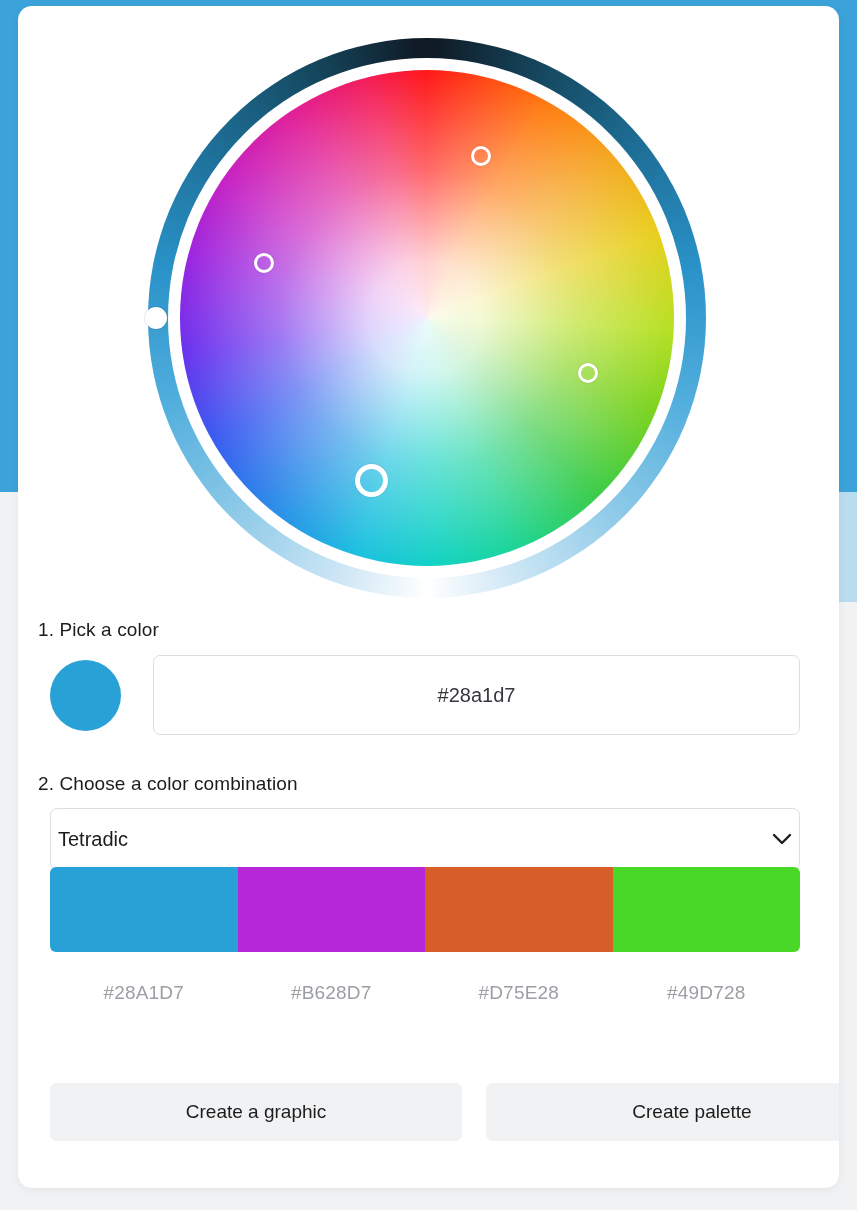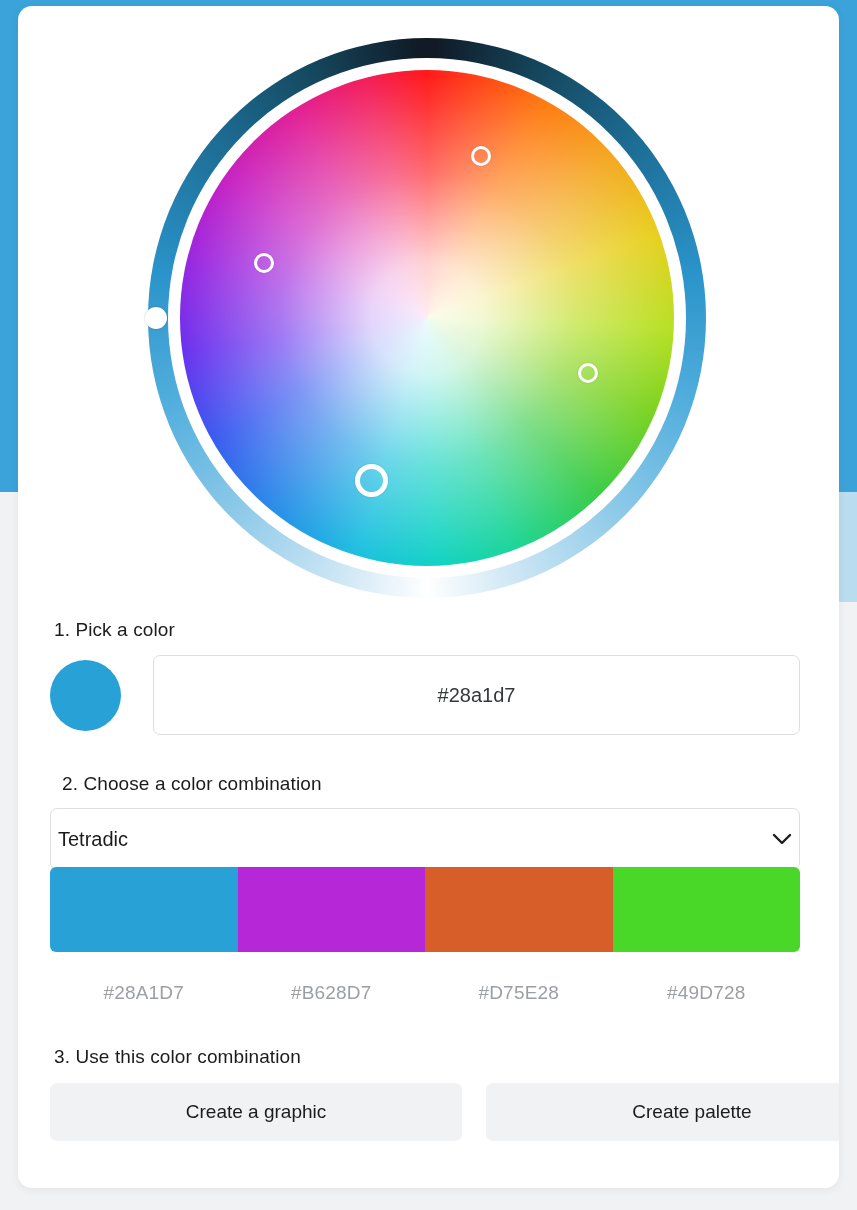--- a/index.html
+++ b/index.html
@@ -152,21 +152,21 @@
     background: transparent;
     box-shadow: 0 0 2px rgba(0,0,0,0.18);
   }
   .wheel-marker.primary {
     border-width: 5px;
   }
 
   
   .section-label {
     position: absolute;
-    left: 36px;
+    left: 20px;
     font-size: 19px;
     color: #1c1c1c;
     letter-spacing: 0.1px;
   }
 
   
   .pick-row {
     position: absolute;
     left: 32px;
     top: 649px;
@@ -290,21 +290,21 @@
       <div class="wheel-marker primary" style="width: 33px; height: 33px; left: 206.5px; top: 425.5px;"></div>
     </div>
 
   <div class="section-label" style="top:613px;">1. Pick a color</div>
 
   <div class="pick-row">
     <div class="pick-dot" id="pick-dot" style="background: rgb(40, 161, 215);"></div>
     <div class="hex-input" id="hex-input" placeholder="#28a1d7">#28a1d7</div>
   </div>
 
-  <div class="section-label" style="top:767px;margin-left:8px;">2. Choose a color combination</div>
+  <div class="section-label" style="top:767px;">2. Choose a color combination</div>
 
   <div class="combo-select">
     <span class="combo-value">Tetradic</span>
     <span>
       <svg class="chevron" viewBox="0 0 20 12" fill="none" xmlns="http://www.w3.org/2000/svg">
         <path d="M2 2 L10 10 L18 2" stroke="#1c1c1c" stroke-width="2.4" stroke-linecap="round" stroke-linejoin="round"></path>
       </svg>
     </span>
   </div>
 
@@ -314,20 +314,19 @@
       <div class="palette-cell" style="background: rgb(215, 94, 40);"></div>
       <div class="palette-cell" style="background: rgb(73, 215, 40);"></div>
     </div>
   <div class="palette-labels" id="palette-labels">
       <div class="palette-label">#28A1D7</div>
       <div class="palette-label">#B628D7</div>
       <div class="palette-label">#D75E28</div>
       <div class="palette-label">#49D728</div>
     </div>
 
-  <div class="section-label" style="top:1040px;">3. Use this color combination</div>
 
   <div class="actions">
     <button class="action-btn">Create a graphic</button>
     <button class="action-btn">Create palette</button>
   </div>
 
 </div>
 
 </body></html>

